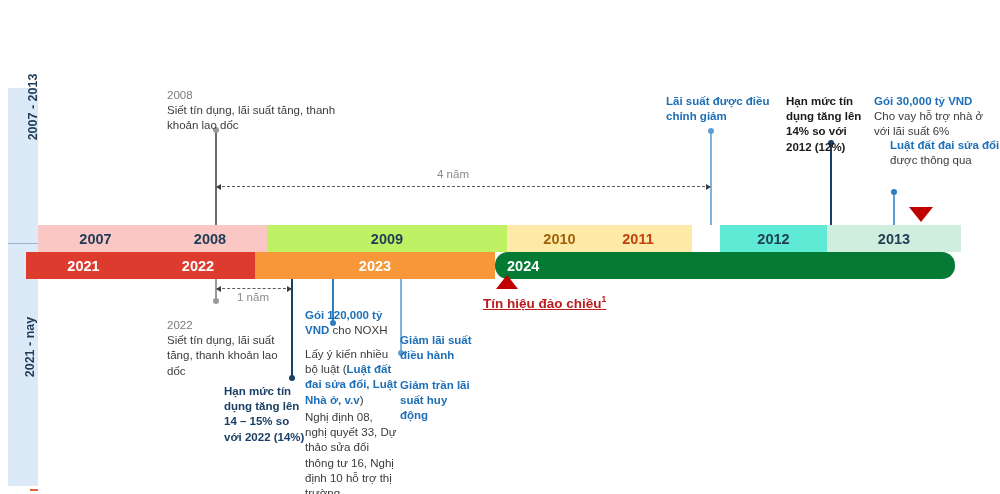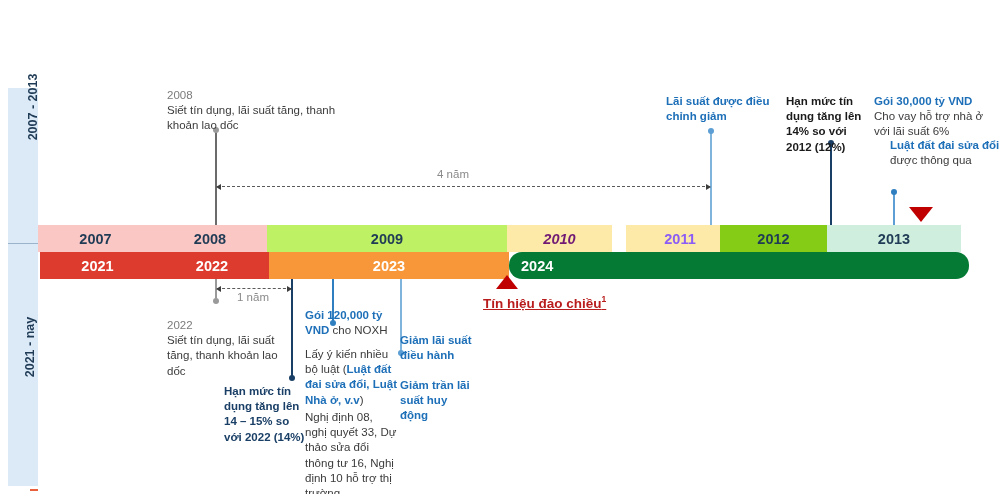--- a/index.html
+++ b/index.html
@@ -124,35 +124,35 @@
   <div class="bar bar-top" style="left:38px;width:929px;">
     <div class="seg" style="left:0px;width:115px;background:#fbc7c4;color:#1f3b55;">
       <span>2007</span>
     </div>
     <div class="seg" style="left:115px;width:114px;background:#fbc7c4;color:#1f3b55;">
       <span>2008</span>
     </div>
     <div class="seg" style="left:229px;width:240px;background:#bef264;color:#1f3b55;">
       <span>2009</span>
     </div>
-    <div class="seg" style="left:469px;width:105px;background:#fde9a8;color:#701a75;font-style:italic;">
+    <div class="seg" style="left:469px;width:105px;background:#fde9a8;color:#a16207;">
       <span>2010</span>
     </div>
-    <div class="seg" style="left:588px;width:108px;background:#fde9a8;color:#8b5cf6;">
+    <div class="seg" style="left:546px;width:108px;background:#fde9a8;color:#c2410c;">
       <span>2011</span>
     </div>
-    <div class="seg" style="left:682px;width:107px;background:#84cc16;color:#1f3b55;">
+    <div class="seg" style="left:682px;width:107px;background:#5eead4;color:#1f3b55;">
       <span>2012</span>
     </div>
     <div class="seg" style="left:789px;width:134px;background:#cfeedd;color:#1f3b55;">
       <span>2013</span>
     </div>
   </div>
 
-  <div class="bar bar-bot" style="left:40px;width:779px;">
+  <div class="bar bar-bot" style="left:26px;width:779px;">
     <div class="seg" style="left:0px;width:115px;background:#de3b2f;color:#ffffff;">
       <span>2021</span>
     </div>
     <div class="seg" style="left:115px;width:114px;background:#de3b2f;color:#ffffff;">
       <span>2022</span>
     </div>
     <div class="seg" style="left:229px;width:240px;background:#f7973a;color:#ffffff;">
       <span>2023</span>
     </div>
     <div class="seg left" style="left:469px;width:460px;background:#047a35;color:#ffffff;">

